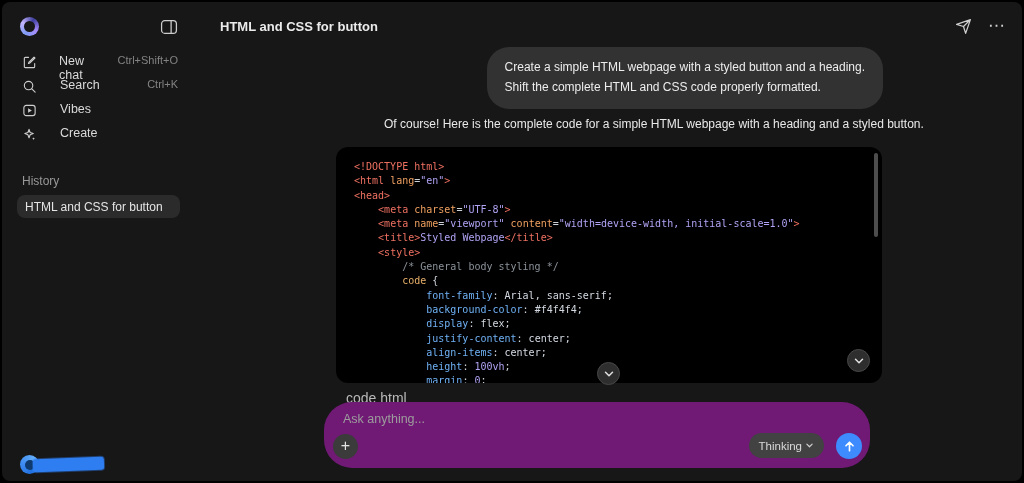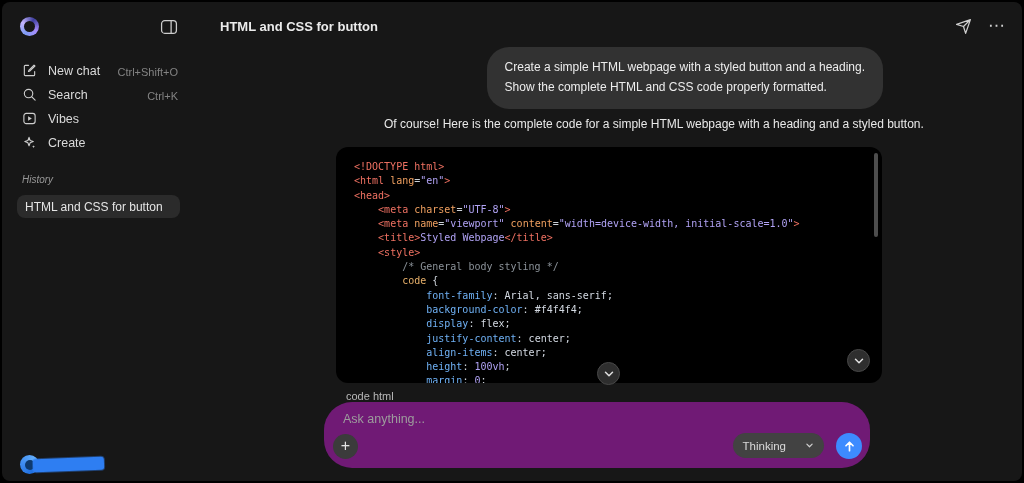--- a/index.html
+++ b/index.html
@@ -14,26 +14,26 @@
   .logo::after { content:""; position:absolute; inset:4px; border-radius:50%; background:#171717; }
   .panel-toggle { position:absolute; left:158px; top:16px; width:18px; height:18px; cursor:pointer; }
   .conv-title { position:absolute; left:218px; top:17px; font-size:13px; font-weight:700; color:#ebebeb; }
   .header-right { position:absolute; right:16px; top:15px; display:flex; gap:16px; align-items:center; }
   .icon-btn { color:#cfcfcf; cursor:pointer; display:flex; align-items:center; }
   .ellipsis { font-size:17px; color:#cfcfcf; line-height:18px; cursor:pointer; letter-spacing:1px; }
 
   
   .sidebar { position:absolute; left:0; top:50px; width:196px; bottom:0; }
   .nav { padding:2px 14px 0 14px; }
-  .nav-item { display:flex; align-items:flex-end; height:24px; gap:10px; padding:0 6px;
+  .nav-item { display:flex; align-items:flex-start; height:24px; gap:22px; padding:0 6px;
               border-radius:8px; cursor:pointer; }
   .nav-item .nav-label { font-size:12.5px; color:#dadada; }
   .nav-item .shortcut { margin-left:auto; font-size:11px; color:#838383; }
   .nav-icon { width:16px; height:16px; display:flex; align-items:center; }
-  .history-label { position:absolute; top:122px; left:20px; font-size:10px; color:#989898;font-style:italic; }
+  .history-label { position:absolute; top:122px; left:20px; font-size:12px; color:#989898; }
   .history-item { position:absolute; top:143px; left:15px; width:163px; height:23px;
                   background:#2b2b2b; border-radius:8px; display:flex; align-items:center;
                   padding:0 8px; font-size:12px; color:#e5e5e5; cursor:pointer;
                   white-space:nowrap; overflow:hidden; }
   .account { position:absolute; left:18px; bottom:7px; display:flex; align-items:center; }
   .avatar { width:19px; height:19px; border-radius:50%; position:relative; cursor:pointer;
             background:conic-gradient(from 40deg,#63aefb,#1f6fe0,#3f8df2,#63aefb); }
   .avatar::after { content:""; position:absolute; inset:4.5px; border-radius:50%; background:#0e3a6e; }
   .redaction { width:71px; height:13px; background:#2e7ef2; border-radius:3px; margin-left:-6px;
                transform:rotate(-2deg); box-shadow:0 0 0 1px rgba(46,126,242,.4); }
@@ -58,31 +58,31 @@
   .tok-num  { color:#b1a3f5; }
   .tok-com  { color:#8b9299; }
   .tok-sel  { color:#e7b06a; }
   .tok-plain{ color:#ccd2d9; }
   .code-scrollbar { position:absolute; right:4px; top:6px; width:4px; height:84px;
                     background:#4d4d4d; border-radius:2px; cursor:pointer; }
   .round-btn { width:23px; height:23px; border-radius:50%; background:#2e2e2e; border:1px solid #484848;
                display:flex; align-items:center; justify-content:center; cursor:pointer; }
   .code-expand { position:absolute; left:511px; top:202px; }
   .scroll-down { position:absolute; left:595px; top:360px; z-index:6; }
-  .code-caption { position:absolute; left:344px; top:388px; font-size:11px; color:#b9b9b9; z-index:1; }
+  .code-caption { position:absolute; left:344px; top:388px; font-size:14px; color:#b9b9b9; z-index:1; }
 
   
   .composer { position:absolute; left:322px; top:400px; width:546px; height:66px;
               background:#701a75; border-radius:28px; z-index:5; }
   .composer-placeholder { position:absolute; left:19px; top:10px; font-size:12.5px; color:#9d9d9d; cursor:text; }
   .plus-btn { position:absolute; left:9px; bottom:9px; width:25px; height:25px; border-radius:50%;
               background:#3b3b3b; color:#e3e3e3; font-size:16px; line-height:23px; text-align:center;
               cursor:pointer; }
   .thinking-pill { position:absolute; right:46px; bottom:10px; height:25px; border-radius:13px;
-                   background:#424242; display:flex; align-items:center; gap:19px; padding:0 10px;
+                   background:#424242; display:flex; align-items:center; gap:3px; padding:0 10px;
                    font-size:11.5px; color:#d9d9d9; cursor:pointer; }
   .send-btn { position:absolute; right:8px; bottom:9px; width:26px; height:26px; border-radius:50%;
               background:#3d8bff; display:flex; align-items:center; justify-content:center; cursor:pointer; }
 
   svg.stroke { fill:none; stroke:#cdcdcd; stroke-width:1.2; stroke-linecap:round; stroke-linejoin:round; }
 </style>
 </head>
 <body>
 
 <div class="app">
@@ -160,21 +160,21 @@
     </div>
 
     <div class="account">
       <div class="avatar"></div>
       <div class="redaction"></div>
     </div>
   </div>
 
   <div class="user-bubble">
     <div class="user-line">Create a simple HTML webpage with a styled button and a heading.</div>
-    <div class="user-line">Show the complete HTML and CSS code properly formatted.</div>
+    <div class="user-line">Shift the complete HTML and CSS code properly formatted.</div>
   </div>
 
   <div class="assistant-text">Of course! Here is the complete code for a simple HTML webpage with a heading and a styled button.</div>
 
   <div class="code-block">
     <div class="code-content">
         <div class="code-line"><span class="tok-tag">&lt;!DOCTYPE html&gt;</span></div>
         <div class="code-line"><span class="tok-tag">&lt;html </span><span class="tok-attr">lang</span><span class="tok-plain">=</span><span class="tok-str">"en"</span><span class="tok-tag">&gt;</span></div>
         <div class="code-line"><span class="tok-tag">&lt;head&gt;</span></div>
         <div class="code-line"><span class="tok-plain">    </span><span class="tok-tag">&lt;meta </span><span class="tok-attr">charset</span><span class="tok-plain">=</span><span class="tok-str">"UTF-8"</span><span class="tok-tag">&gt;</span></div>

